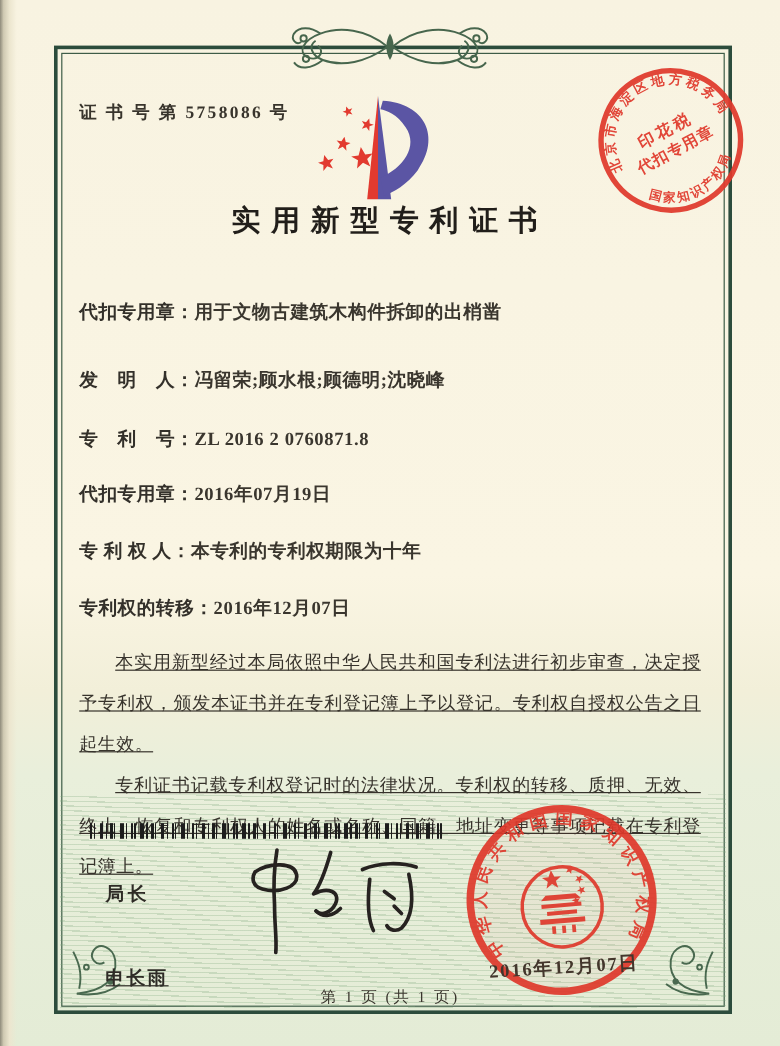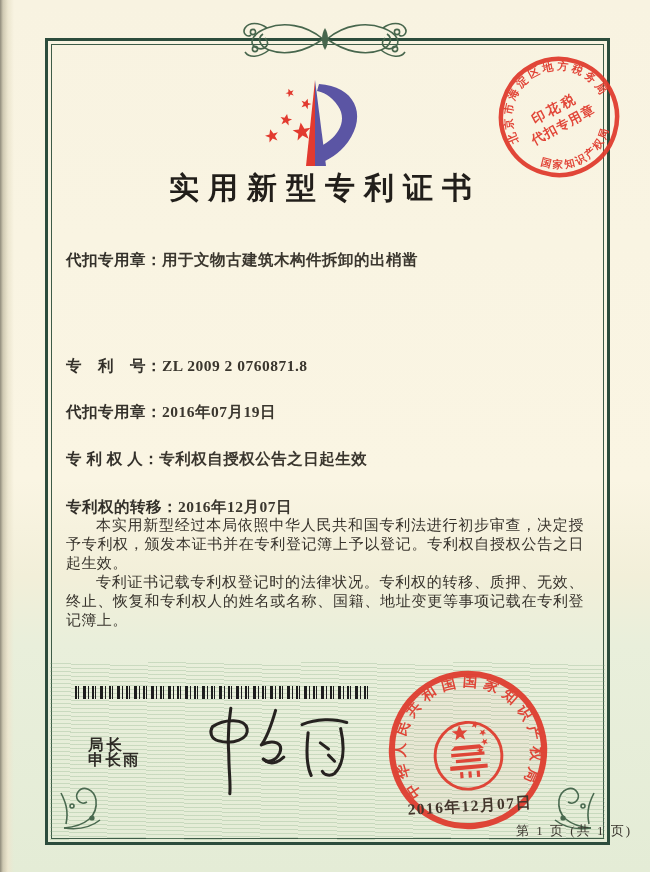--- a/index.html
+++ b/index.html
@@ -27,53 +27,53 @@
     position:absolute;left:50px;right:45px;top:662px;bottom:32px;
     background:repeating-linear-gradient(1.5deg, rgba(130,170,128,0.30) 0 1px, rgba(255,255,255,0) 1px 4px);
     pointer-events:none;
   }
   .abs{position:absolute;}
   .cert-no{
     left:66px;top:84px;font-size:14.5px;letter-spacing:2px;color:#38342c;font-weight:600;
   }
   .title{
     left:0;right:0;top:168px;text-align:center;
-    font-size:30px;font-weight:700;color:#211e1a;letter-spacing:9px;
+    font-size:24px;font-weight:700;color:#211e1a;letter-spacing:9px;
   }
   .field-row{left:66px;width:520px;height:24px;font-size:15.5px;color:#33302a;font-weight:600;letter-spacing:0.5px;}
   .field-row .lbl{color:#33302a;}
   .field-row .val{color:#3a362e;margin-top:40px;}
   .r0{top:250px}.r1{top:307px}.r2{top:356px}.r3{top:402px}.r4{top:449px}.r5{top:497px}
   .body-text{
-    left:66px;width:518px;top:516px;
-    font-size:15px;line-height:19px;color:#37332c;
-    text-align:justify;letter-spacing:0.4px;
+    left:66px;width:518px;top:536px;
+    font-size:15px;line-height:34px;color:#37332c;
+    text-align:justify;letter-spacing:0.4px;text-decoration:underline;
   }
   .body-text p{margin:0;text-indent:2em;}
   .barcode{
     left:75px;top:686px;width:296px;height:13px;
     background:repeating-linear-gradient(90deg,
       #1d1d1d 0 2px, rgba(0,0,0,0) 2px 3px,
       #1d1d1d 3px 4px, rgba(0,0,0,0) 4px 8px,
       #1d1d1d 8px 11px, rgba(0,0,0,0) 11px 13px,
       #1d1d1d 13px 14px, rgba(0,0,0,0) 14px 17px);
   }
   .signer-title{left:88px;top:735px;font-size:15.5px;color:#2e2b26;letter-spacing:3px;font-weight:600;}
-  .signer-name{left:88px;top:750px;font-size:15.5px;color:#2e2b26;letter-spacing:2px;font-weight:600;}
+  .signer-name{left:88px;top:805px;font-size:15.5px;color:#2e2b26;letter-spacing:2px;font-weight:600;text-decoration:underline;}
   .signature{left:182px;top:698px;width:178px;height:102px;}
   .seal{left:382px;top:664px;width:172px;height:172px;}
   .seal-date{
     left:372px;top:796px;width:196px;text-align:center;
     font-size:15.5px;font-weight:700;color:#43362c;letter-spacing:1.5px;
     transform:rotate(-3.5deg);z-index:6;
   }
   .tax-stamp{left:492px;top:50px;width:134px;height:134px;opacity:0.93;}
   .logo{left:256px;top:76px;width:130px;height:95px;}
   .footer{
-    left:0;right:18px;top:822px;text-align:right;
+    left:0;right:0;top:822px;text-align:center;
     font-size:13px;color:#3a362e;letter-spacing:2px;
   }
   .flourish-top{left:205px;top:18px;width:240px;height:42px;}
   .corner-bl{left:56px;bottom:36px;width:70px;height:70px;}
   .corner-br{right:51px;bottom:36px;width:70px;height:70px;transform:scaleX(-1);}
   svg text{font-family:"Liberation Serif","DejaVu Serif",serif;}
 </style>
 </head>
 <body>
 
@@ -111,20 +111,21 @@
   <svg class="corner-br abs" viewBox="0 0 70 70">
     <g stroke="#49694f" fill="none" stroke-width="1.6">
       <path d="M8,62 C30,60 42,50 40,34 C38,23 27,19 22,26 C18,32 24,40 31,36"></path>
       <path d="M10,58 C13,44 9,35 5,27"></path>
       <path d="M8,62 C22,64 34,62 44,54"></path>
       <circle cx="36" cy="52" r="2.6" fill="#49694f" stroke="none"></circle>
       <circle cx="16" cy="40" r="2"></circle>
     </g>
   </svg>
 
+  <div class="cert-no abs">证 书 号 第 5758086 号</div>
 
   <svg class="logo abs" viewBox="0 0 130 95">
     <defs>
       <path id="star" d="M0,-10 L2.94,-3.09 L9.51,-3.09 L4.05,1.18 L5.88,8.09 L0,3.82 L-5.88,8.09 L-4.05,1.18 L-9.51,-3.09 L-2.94,-3.09 Z"></path>
     </defs>
     <g fill="#e23a2f">
       <use href="#star" transform="translate(16,60) scale(0.7) rotate(-15)"></use>
       <use href="#star" transform="translate(30,44) scale(0.62) rotate(10)"></use>
       <use href="#star" transform="translate(46,56) scale(0.95) rotate(-8)"></use>
       <use href="#star" transform="translate(50,28) scale(0.55) rotate(18)"></use>
@@ -151,28 +152,31 @@
       <text x="67" y="62" text-anchor="middle" font-size="13.5" font-weight="700" letter-spacing="3">印花税</text>
       <text x="67" y="80" text-anchor="middle" font-size="13" font-weight="700" letter-spacing="1">代扣专用章</text>
     </g>
   </svg>
 
   <div class="title abs">实用新型专利证书</div>
 
   <div class="field-row abs r0">
     <span class="lbl">代扣专用章：</span><span class="val">用于文物古建筑木构件拆卸的出梢凿</span>
   </div>
+  <div class="field-row abs r1">
+    <span class="lbl">发　明　人：</span><span class="val">冯留荣;顾水根;顾德明;沈晓峰</span>
+  </div>
   <div class="field-row abs r2">
-    <span class="lbl">专　利　号：</span><span class="val">ZL 2009 2 0760871.8</span>
+    <span class="lbl">专　利　号：</span><span class="val">ZL 2016 2 0760871.8</span>
   </div>
   <div class="field-row abs r3">
     <span class="lbl">代扣专用章：</span><span class="val">2016年07月19日</span>
   </div>
   <div class="field-row abs r4">
-    <span class="lbl">专  利  权  人：</span><span class="val">专利权自授权公告之日起生效</span>
+    <span class="lbl">专  利  权  人：</span><span class="val">本专利的专利权期限为十年</span>
   </div>
   <div class="field-row abs r5">
     <span class="lbl">专利权的转移：</span><span class="val">2016年12月07日</span>
   </div>
 
   <div class="body-text abs">
     <p>本实用新型经过本局依照中华人民共和国专利法进行初步审查，决定授予专利权，颁发本证书并在专利登记簿上予以登记。专利权自授权公告之日起生效。</p>
     <p>专利证书记载专利权登记时的法律状况。专利权的转移、质押、无效、终止、恢复和专利权人的姓名或名称、国籍、地址变更等事项记载在专利登记簿上。</p>
   </div>
 

